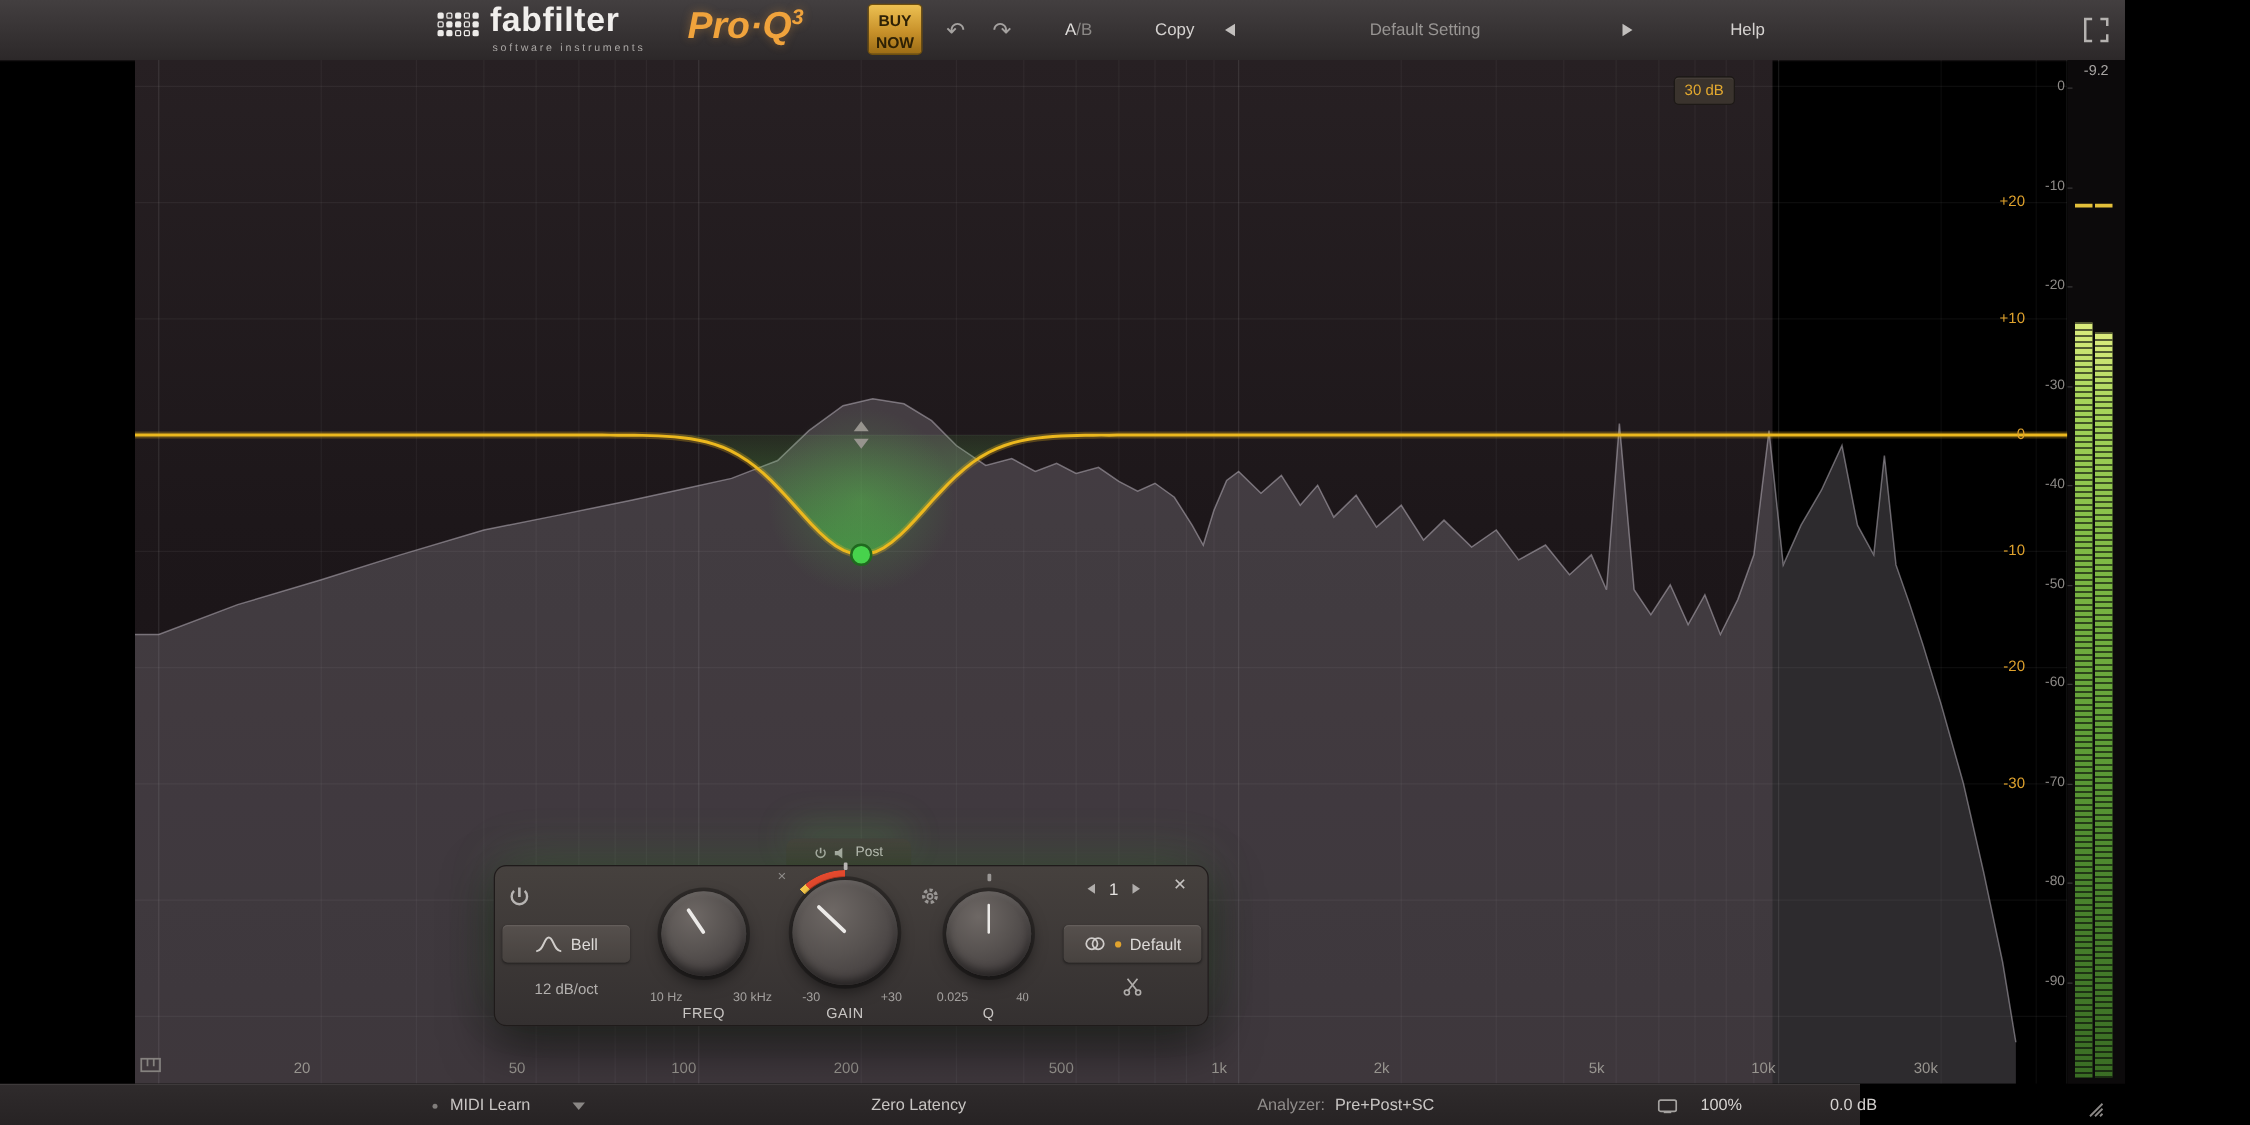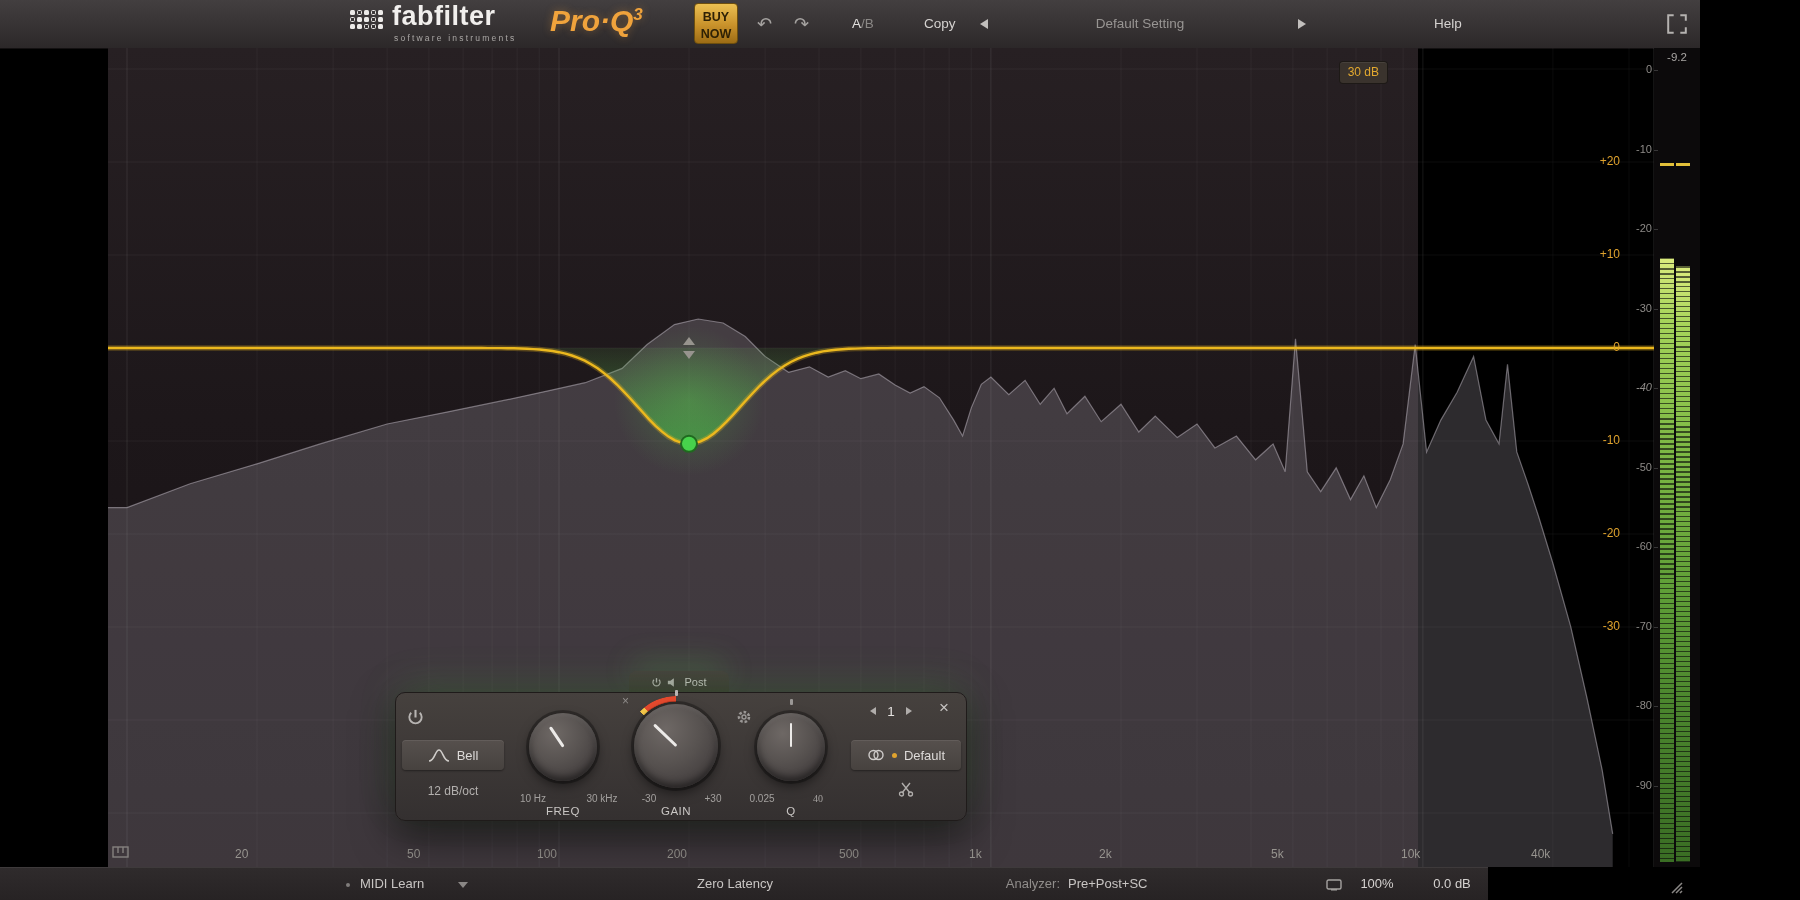--- a/index.html
+++ b/index.html
@@ -110,21 +110,21 @@
     <div id="brand-tag">software instruments</div>
     <div id="product"><span>Pro·Q</span><sup>3</sup></div>
     <div id="buy-btn"><span>BUY</span><br><span>NOW</span></div>
     <div class="tb-icon" style="left:757px;">↶</div>
     <div class="tb-icon" style="left:794px;">↷</div>
     <div class="tb-text" style="left:852px;"><span style="color:#e0dedc">A</span><span style="color:#8b8886">/B</span></div>
     <div class="tb-text" style="left:898px;margin-left:26px;">Copy</div>
     <div class="abs tri-left" style="left:980px;top:19px;"></div>
     <div class="tb-text" style="left:1040px;width:200px;text-align:center;color:#989593;">Default Setting</div>
     <div class="abs tri-right" style="left:1298px;top:19px;"></div>
-    <div class="tb-text" style="left:1424px;width:48px;text-align:center;">Help</div>
+    <div class="tb-text" style="left:1374px;width:48px;text-align:center;">Help</div>
     <svg class="abs" style="left:1666px;top:13px;" width="22" height="22" viewBox="0 0 20 20">
       <path d="M2 7V2h5 M13 2h5v5 M18 13v5h-5 M7 18H2v-13" fill="none" stroke="#b5b2b0" stroke-width="1.8"></path>
     </svg>
   </div>
 
   <div id="eq-display">
     <svg id="eq-svg" width="1546" height="819">
         <defs>
           <linearGradient id="gf" x1="0" y1="300" x2="0" y2="395.79" gradientUnits="userSpaceOnUse">
             <stop offset="0" stop-color="rgba(110,205,90,0.10)"></stop>
@@ -189,32 +189,32 @@
     <div id="labels-layer" class="abs" style="left:0;top:0;width:100%;height:100%;pointer-events:none;">
         <div class="freq-label" style="left:127px;top:799px;">20</div>
         <div class="freq-label" style="left:299px;top:799px;">50</div>
         <div class="freq-label" style="left:429px;top:799px;">100</div>
         <div class="freq-label" style="left:559px;top:799px;">200</div>
         <div class="freq-label" style="left:731px;top:799px;">500</div>
         <div class="freq-label" style="left:861px;top:799px;">1k</div>
         <div class="freq-label" style="left:991px;top:799px;">2k</div>
         <div class="freq-label" style="left:1163px;top:799px;">5k</div>
         <div class="freq-label" style="left:1293px;top:799px;">10k</div>
-        <div class="freq-label" style="left:1423px;top:799px;">40k</div>
+        <div class="freq-label" style="left:1423px;top:799px;">30k</div>
         <div class="db-label" style="left:1468px;top:106px;">+20</div>
         <div class="db-label" style="left:1468px;top:199px;">+10</div>
         <div class="db-label" style="left:1468px;top:292px;">0</div>
         <div class="db-label" style="left:1468px;top:385px;">-10</div>
         <div class="db-label" style="left:1468px;top:478px;">-20</div>
         <div class="db-label" style="left:1468px;top:571px;">-30</div>
         <div class="an-label" style="left:1514px;top:15px;">0</div>
         <div class="an-label" style="left:1514px;top:95px;">-10</div>
         <div class="an-label" style="left:1514px;top:174px;">-20</div>
         <div class="an-label" style="left:1514px;top:254px;">-30</div>
-        <div class="an-label" style="left:1514px;top:333px;font-style:italic;">-40</div>
+        <div class="an-label" style="left:1514px;top:333px;">-40</div>
         <div class="an-label" style="left:1514px;top:413px;">-50</div>
         <div class="an-label" style="left:1514px;top:492px;">-60</div>
         <div class="an-label" style="left:1514px;top:572px;">-70</div>
         <div class="an-label" style="left:1514px;top:651px;">-80</div>
         <div class="an-label" style="left:1514px;top:731px;">-90</div>
       </div>
     <svg class="abs" style="left:4px;top:796px;" width="18" height="16" viewBox="0 0 18 16">
       <rect x="1" y="3" width="15" height="10" fill="none" stroke="#85827f" stroke-width="1.4"></rect>
       <path d="M6 3v6 M11 3v6" stroke="#85827f" stroke-width="1.4"></path>
     </svg>
@@ -319,19 +319,19 @@
     <div class="ft-text" style="left:360px;">MIDI Learn</div>
     <div class="abs caret-down" style="left:458px;top:14px;"></div>
     <div class="ft-text" style="left:660px;width:150px;text-align:center;">Zero Latency</div>
     <div class="ft-text" style="left:960px;width:100px;text-align:right;color:#908d8b;">Analyzer:</div>
     <div class="ft-text" style="left:1068px;">Pre+Post+SC</div>
     <svg class="abs" style="left:1326px;top:11px;" width="16" height="12" viewBox="0 0 16 12">
       <rect x="1" y="1" width="14" height="9" rx="1.5" fill="none" stroke="#a5a2a0" stroke-width="1.4"></rect>
       <path d="M5 10.8h6" stroke="#a5a2a0" stroke-width="1.4"></path>
     </svg>
     <div class="ft-text" style="left:1355px;width:44px;text-align:center;color:#d5d2d0;">100%</div>
-    <div class="ft-text" style="left:1428px;width:48px;text-align:center;color:#d5d2d0;">0.0 dB</div>
+    <div class="ft-text" style="left:1464px;width:48px;color:#d5d2d0;">0.0 dB</div>
     <svg class="abs" style="left:1666px;top:9px;" width="18" height="18" viewBox="0 0 18 18">
       <path d="M16 6L6 16 M16 10l-6 6 M16 14l-2 2" stroke="#8a8785" stroke-width="1.5" fill="none"></path>
     </svg>
   </div>
 
 </div>
 
 </body></html>

